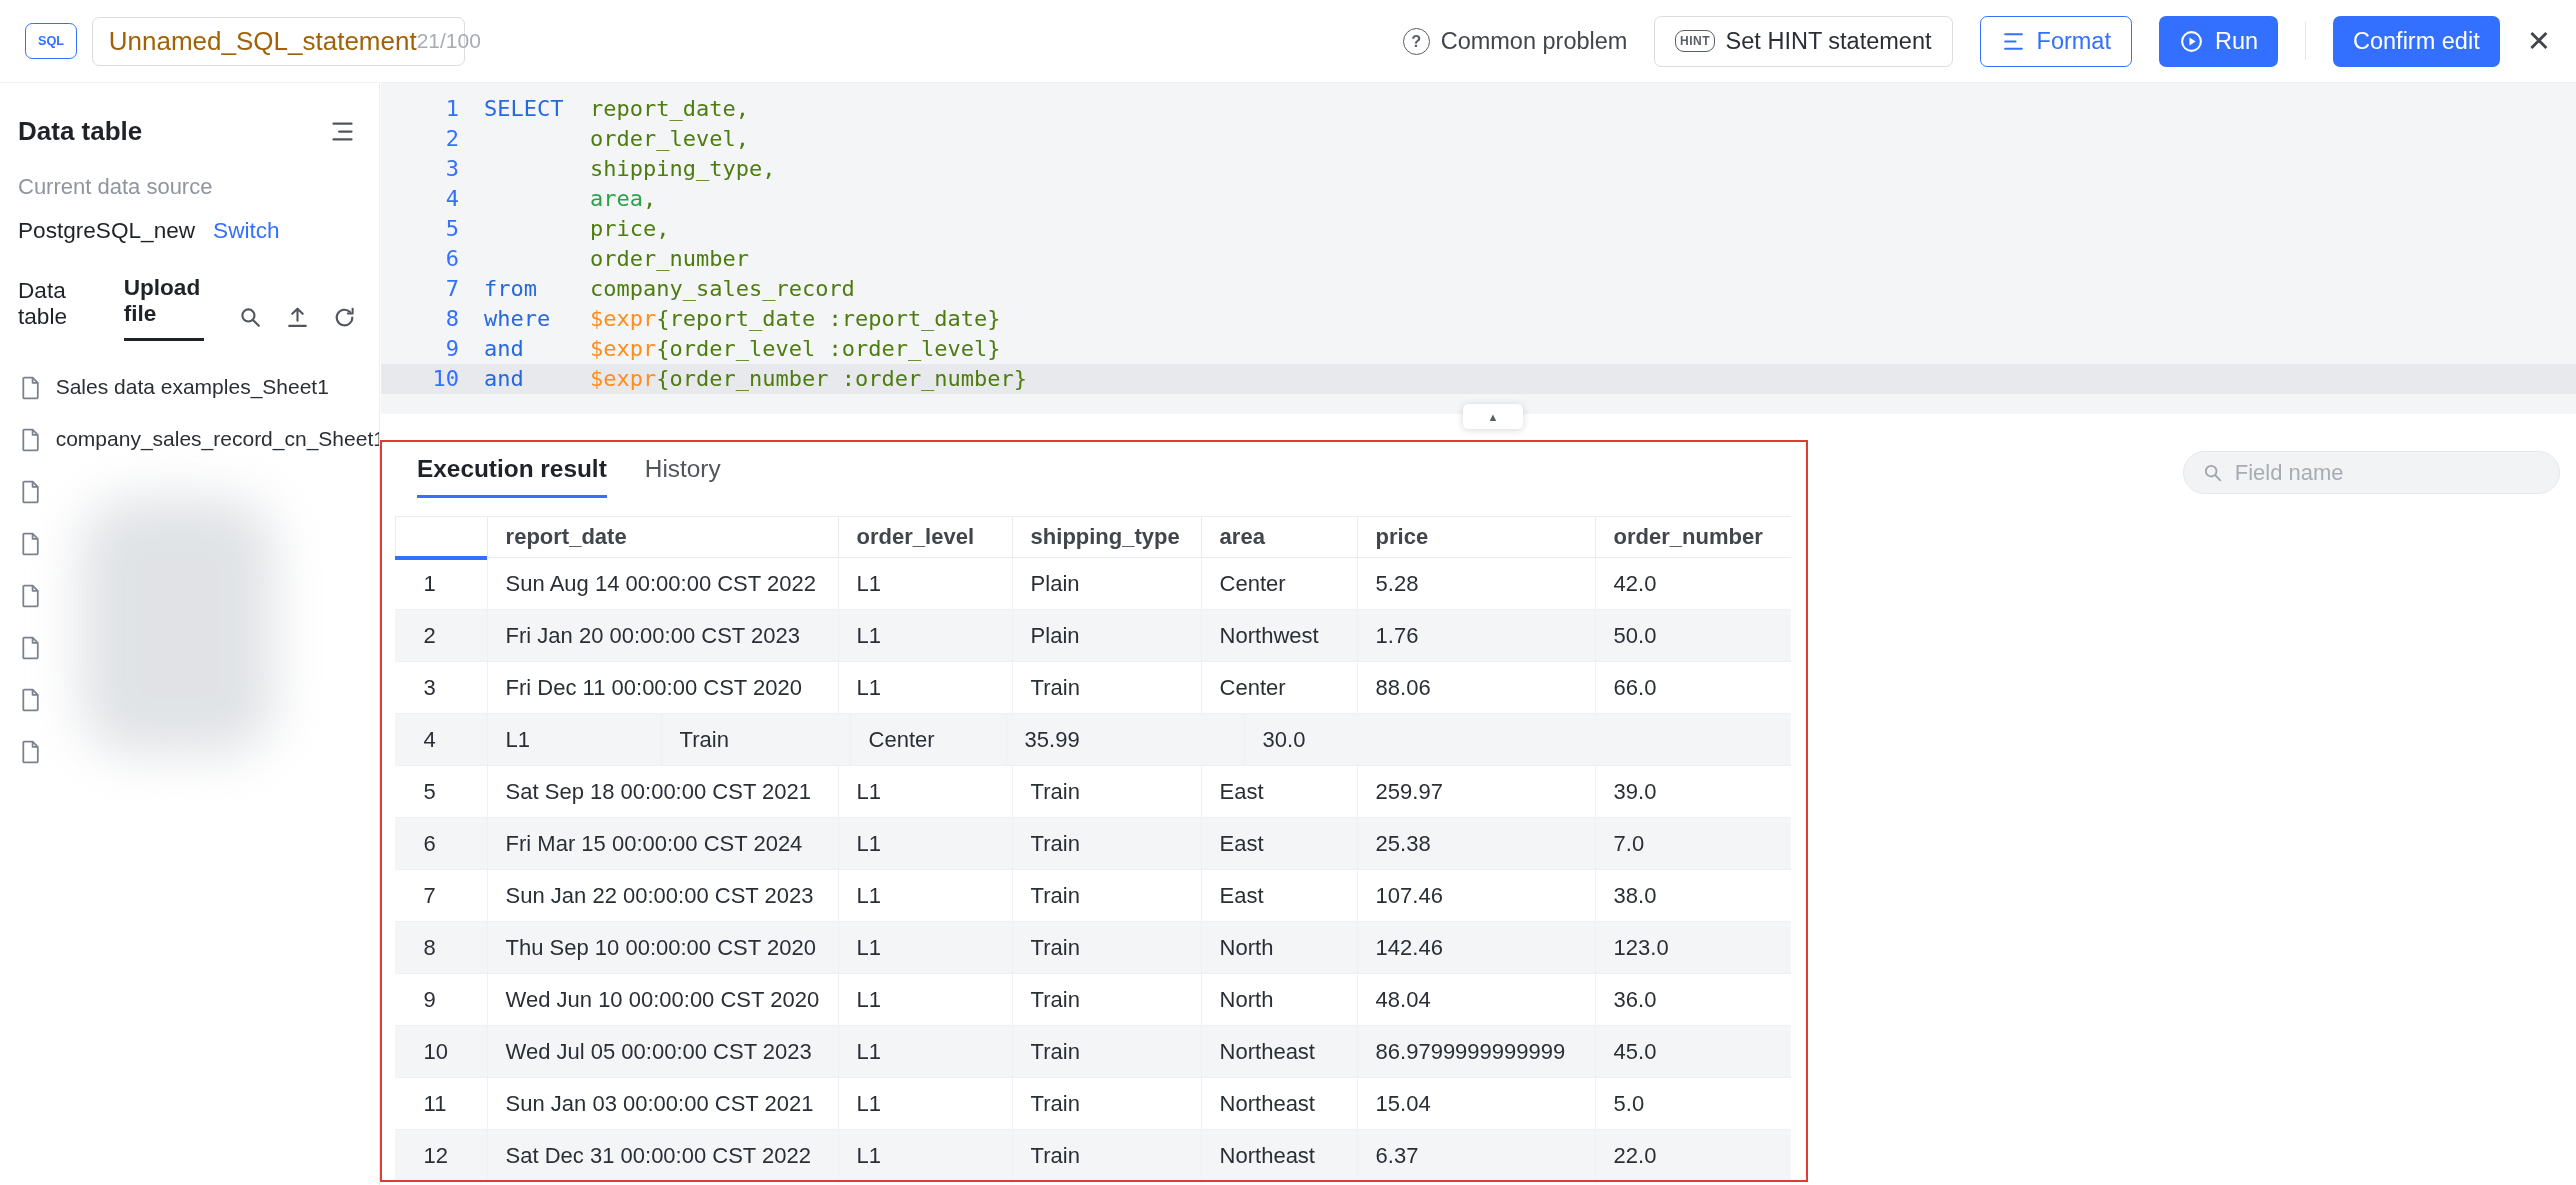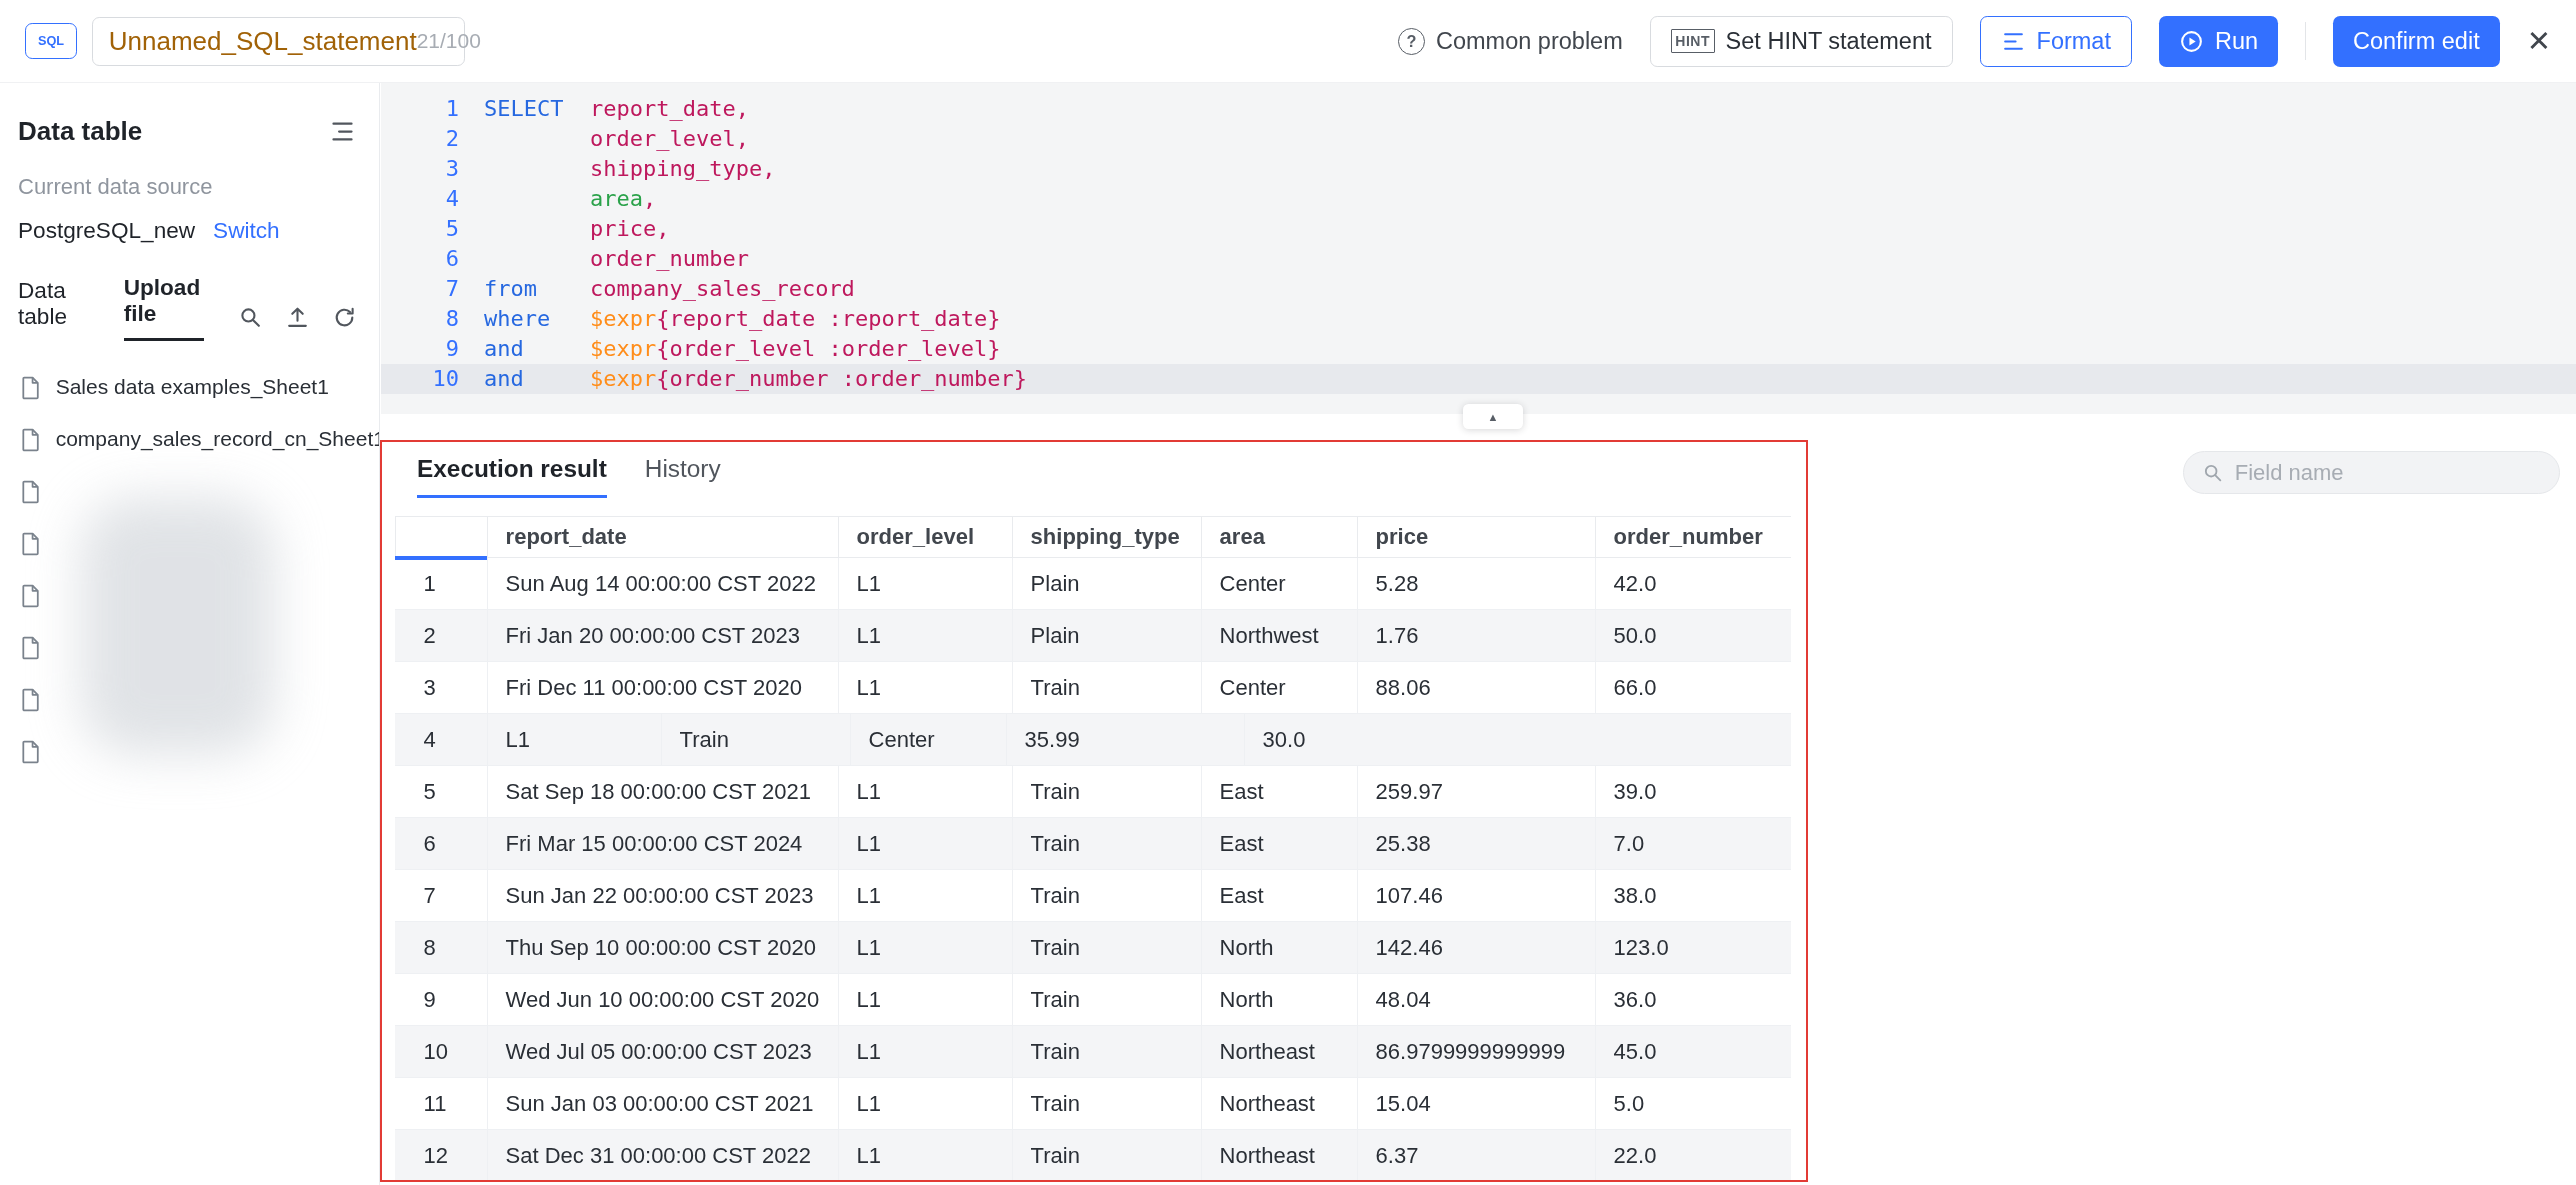--- a/index.html
+++ b/index.html
@@ -20,21 +20,21 @@
   .name-count { margin-left:auto; font-size:21px; color:#a7acb3; }
   .tb-right { margin-left:auto; display:flex; align-items:center; gap:27px; }
   .linklike { display:flex; align-items:center; gap:11px; font-size:23.5px; color:#41464d; cursor:pointer; white-space:nowrap; }
   .q-circle { width:27px; height:27px; border:1.8px solid #585e66; border-radius:50%;
     display:flex; align-items:center; justify-content:center; font-size:16.3px; color:#585e66; font-weight:700; }
   .btn { height:51px; border-radius:7.2px; display:flex; align-items:center; gap:11px; padding:0 20px;
     font-size:23.5px; cursor:pointer; white-space:nowrap; background:#fff; }
   .btn.gray { border:0.9px solid #d8dbdf; color:#2a2f36; }
   .btn.blue-outline { border:0.9px solid #3370ff; color:#3370ff; }
   .btn.blue { background:#3370ff; color:#fff; border:none; }
-  .hint-chip { border:1.8px solid #585e66; border-radius:1px; font-size:14px; font-weight:700;
+  .hint-chip { border:1.8px solid #585e66; border-radius:9px; font-size:12px; font-weight:700;
     padding:2.7px 3.6px; color:#585e66; letter-spacing:0.5px; }
   .vdiv { width:0.9px; height:38px; background:#e3e5e8; }
   .close-x { font-size:29px; color:#41464d; cursor:pointer; line-height:1; }
 
   
   .sidebar { position:absolute; top:83px; left:0; width:380px; bottom:0; background:#fff;
     border-right:0.9px solid #e9ebee; z-index:5; overflow:hidden; }
   .sb-title-row { display:flex; align-items:center; justify-content:space-between; padding:33px 23.5px 0 18px; }
   .sb-title { font-size:26px; font-weight:700; }
   .sb-src-label { margin:27px 0 0 18px; font-size:22px; color:#8f959e; }
@@ -51,21 +51,21 @@
   .blur-blob { position:absolute; left:80px; top:136px; width:195px; height:258px;
     background:#c7ccd2; filter:blur(25px); opacity:.55; border-radius:54px; pointer-events:none; }
 
   
   .editor { position:absolute; left:381px; top:83px; right:0; height:331px; background:#f4f5f6;
     font-family:"DejaVu Sans Mono",monospace; font-size:22px; padding-top:11px; cursor:text; }
   .code-line { display:flex; height:30px; line-height:30px; }
   .code-line.active { background:#e7e9ed; }
   .line-no { width:78px; text-align:right; color:#3370ff; flex:0 0 auto; }
   .code { padding-left:25px; white-space:pre; color:#333a45; }
-  .tok-kw { color:#2668e0; } .tok-green { color:#2aa24a; } .tok-expr { color:#ff8d1a; } .tok-plain { color:#be185d; }
+  .tok-kw { color:#2668e0; } .tok-green { color:#2aa24a; } .tok-expr { color:#ff8d1a; } .tok-plain { color:#4d7c0f; }
 
   .collapse-handle { position:absolute; left:1463px; top:404px; width:60px; height:25px; background:#fff;
     border-radius:5.4px; box-shadow:0 0.9px 7.2px rgba(31,35,41,.18); display:flex; align-items:center;
     justify-content:center; z-index:25; font-size:11px; color:#585e66; cursor:pointer; }
 
   
   .results { position:absolute; left:381px; top:415px; right:0; bottom:0; background:#fff; }
   .rtabs { position:absolute; left:36px; top:40px; display:flex; gap:38px; }
   .rtab { font-size:24.4px; color:#51565d; padding-bottom:11.8px; cursor:pointer; }
   .rtab.active { color:#1f2329; font-weight:700; border-bottom:3.6px solid #3370ff; }

